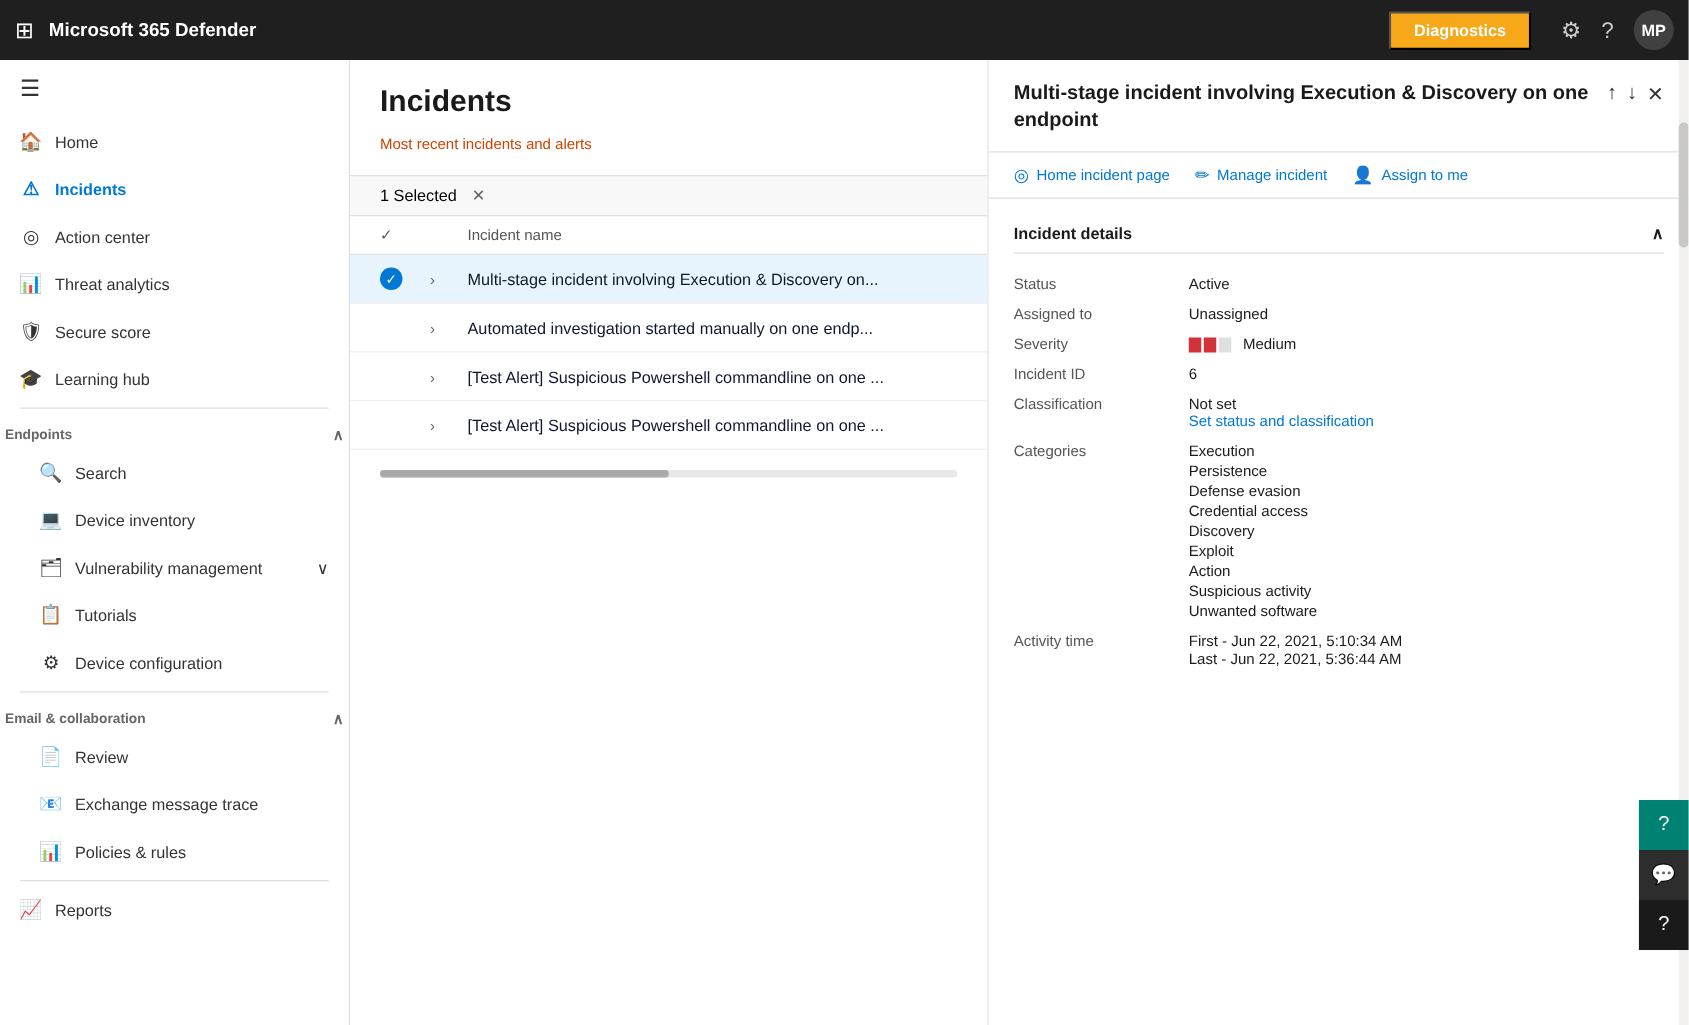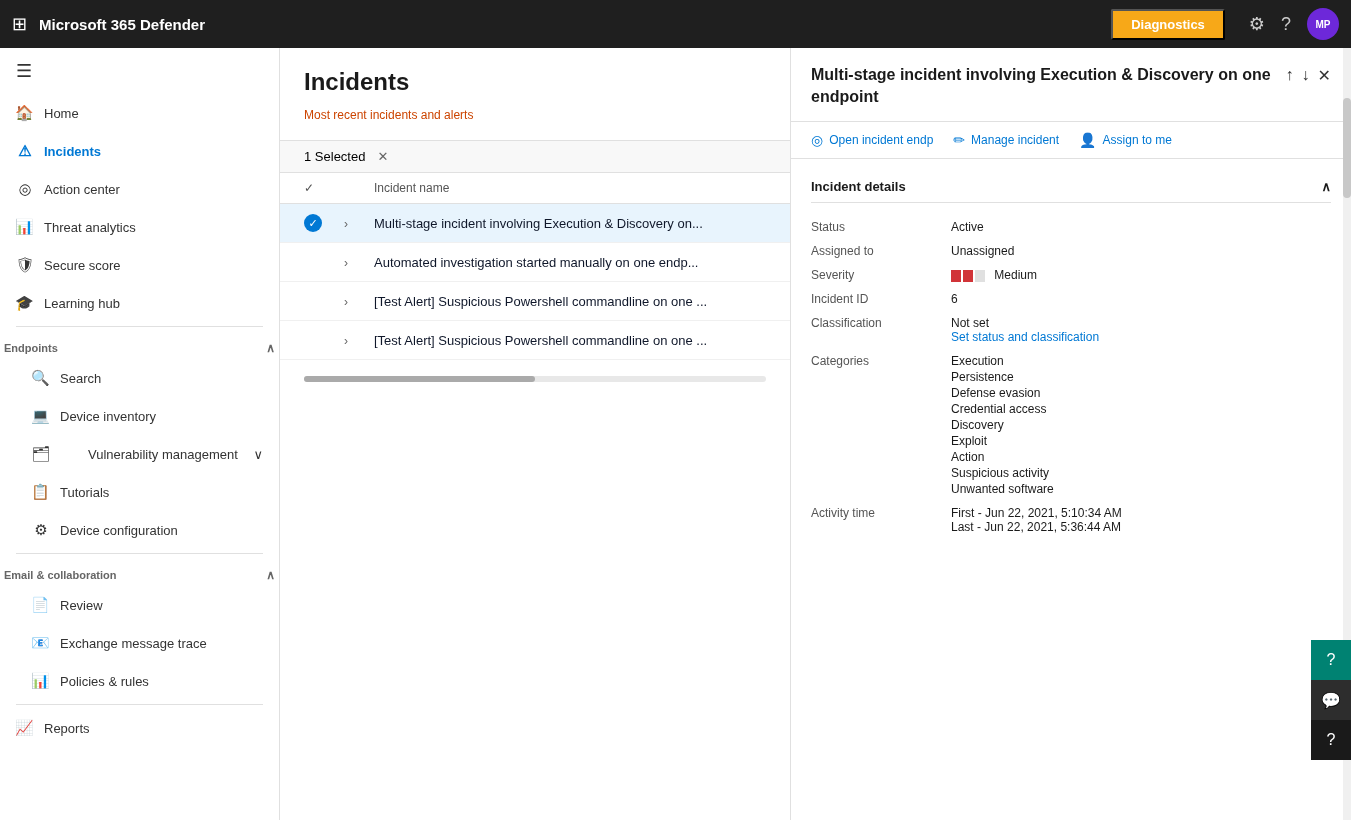--- a/index.html
+++ b/index.html
@@ -5,21 +5,21 @@
     * { box-sizing: border-box; margin: 0; padding: 0; }
     body { font-family: 'Segoe UI', sans-serif; font-size: 13px; background: #f3f2f1; display: flex; flex-direction: column; height: 820px; width: 1351px; overflow: hidden; }
 
     
     .topbar { background: #1f1f1f; height: 48px; display: flex; align-items: center; padding: 0 12px; flex-shrink: 0; }
     .topbar-grid-icon { color: #fff; font-size: 18px; margin-right: 12px; cursor: pointer; }
     .topbar-title { color: #fff; font-size: 15px; font-weight: 600; flex: 1; }
     .topbar-diagnostics { background: #f7a818; color: #fff; font-weight: 600; padding: 6px 18px; border-radius: 2px; font-size: 13px; }
     .topbar-icons { display: flex; align-items: center; gap: 16px; margin-left: 24px; }
     .topbar-icon { color: #ccc; font-size: 18px; cursor: pointer; }
-    .topbar-avatar { width: 32px; height: 32px; border-radius: 50%; background: #6d28d9; color: #fff; display: flex; align-items: center; justify-content: center; font-weight: 600; font-size: 10px; cursor: pointer; }
+    .topbar-avatar { width: 32px; height: 32px; border-radius: 50%; background: #404040; color: #fff; display: flex; align-items: center; justify-content: center; font-weight: 600; font-size: 13px; cursor: pointer; }
 
     
     .main { display: flex; flex: 1; overflow: hidden; }
 
     
     .sidebar { width: 280px; background: #fff; border-right: 1px solid #e0e0e0; display: flex; flex-direction: column; flex-shrink: 0; overflow-y: auto; }
     .sidebar-toggle { padding: 12px 16px; cursor: pointer; color: #333; font-size: 18px; }
     .sidebar-item { display: flex; align-items: center; gap: 10px; padding: 10px 16px; cursor: pointer; color: #333; font-size: 13px; }
     .sidebar-item.active { color: #0078d4; font-weight: 600; }
     .sidebar-item .icon { width: 18px; height: 18px; display: flex; align-items: center; justify-content: center; font-size: 15px; flex-shrink: 0; }
@@ -136,21 +136,21 @@
     <div class="sidebar-item indented">
       <span class="icon">🔍</span>
       <span>Search</span>
     </div>
     <div class="sidebar-item indented">
       <span class="icon">💻</span>
       <span>Device inventory</span>
     </div>
     <div class="sidebar-item indented">
       <span class="icon">🗂</span>
-      <span style="flex:1;margin-left:28px;">Vulnerability management</span>
+      <span style="flex:1;">Vulnerability management</span>
       <span>∨</span>
     </div>
     <div class="sidebar-item indented">
       <span class="icon">📋</span>
       <span>Tutorials</span>
     </div>
     <div class="sidebar-item indented">
       <span class="icon">⚙</span>
       <span>Device configuration</span>
     </div>
@@ -253,21 +253,21 @@
           <div class="right-panel-nav">
             <span class="nav-btn">↑</span>
             <span class="nav-btn">↓</span>
             <span class="close-btn">✕</span>
           </div>
         </div>
 
         <div class="right-actions">
           <div class="right-action-btn">
             <span class="icon">◎</span>
-            <span>Open incident endp</span>
+            <span>Home incident page</span>
           </div>
           <div class="right-action-btn">
             <span class="icon">✏</span>
             <span>Manage incident</span>
           </div>
           <div class="right-action-btn">
             <span class="icon">👤</span>
             <span>Assign to me</span>
           </div>
         </div>

